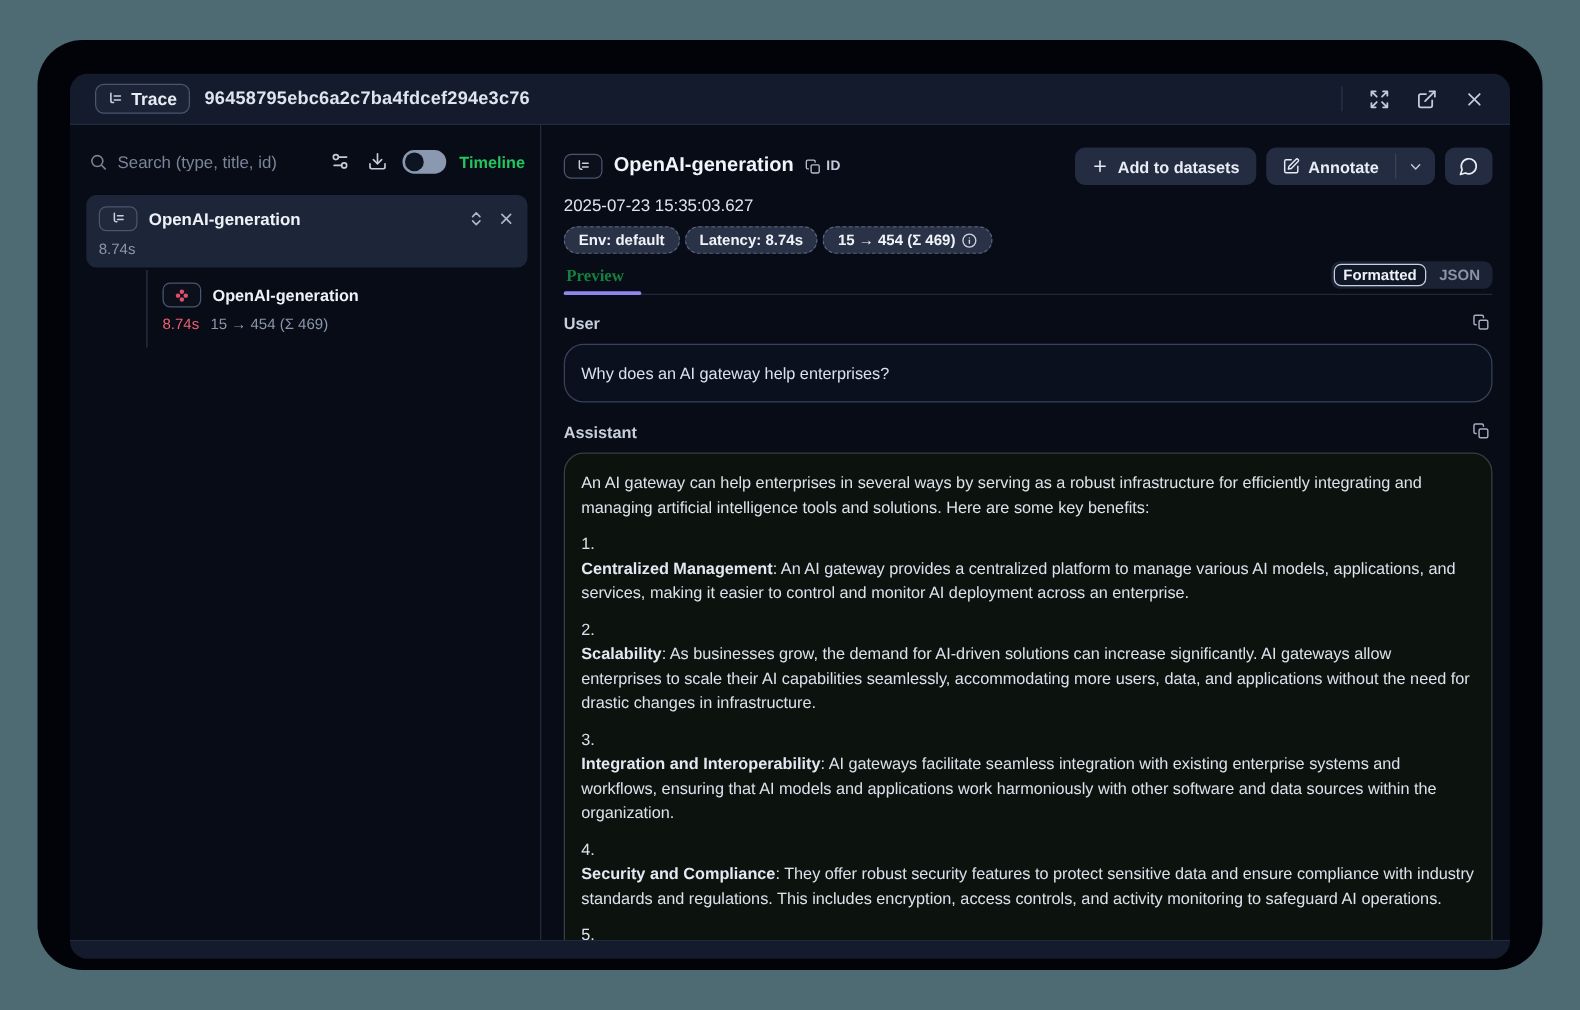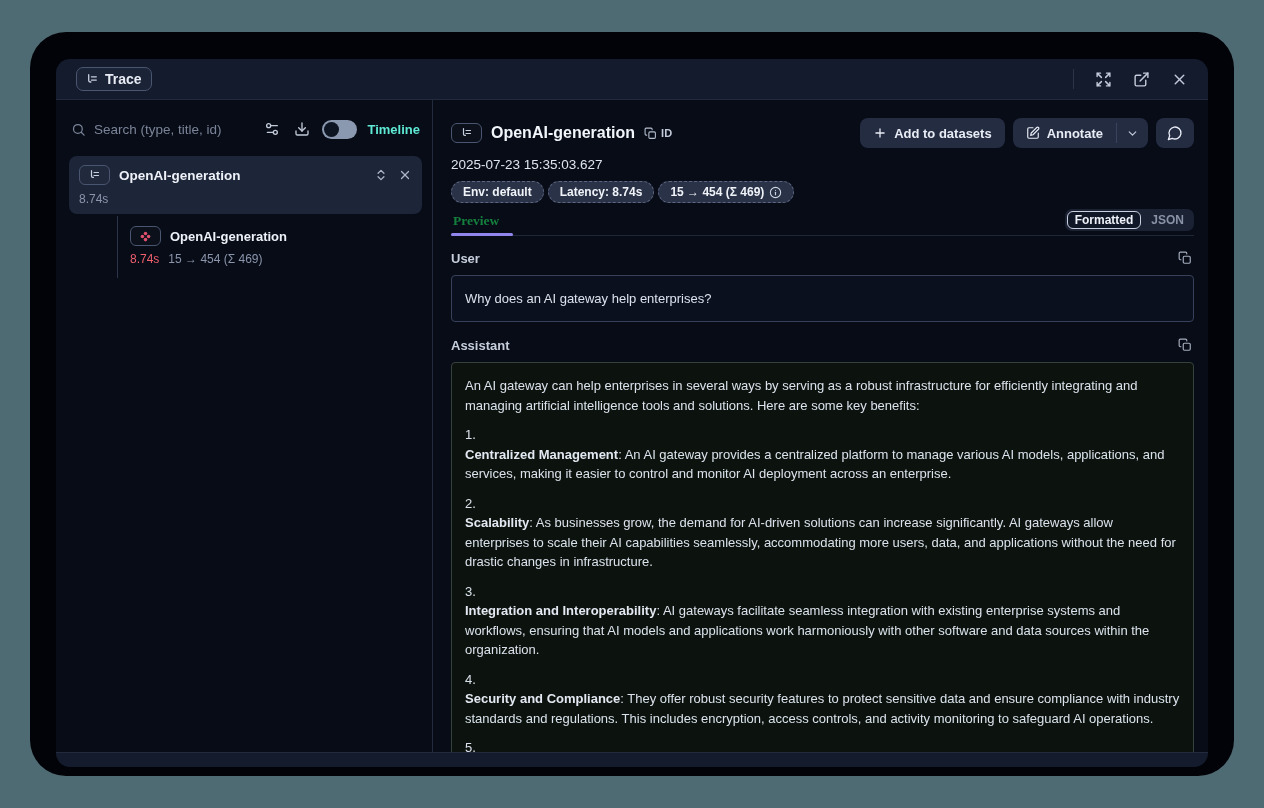--- a/index.html
+++ b/index.html
@@ -52,21 +52,21 @@
     flex:1; min-width:0; background:transparent; border:none; outline:none;
     color:#fde047; font-size:13.5px; font-family:"Liberation Sans", sans-serif;
   }
   .search-wrap input::placeholder { color:#7b8498; }
   .tool-ic { color:#c3cad9; }
   .toggle {
     width:35px; height:19px; border-radius:10px; background:#8b99b0;
     position:relative; flex:0 0 35px; cursor:pointer; border:none;
   }
   .toggle .knob { position:absolute; left:2px; top:2px; width:15px; height:15px; border-radius:50%; background:#0d1422; }
-  .timeline-label { color:#5eead4; font-size:13px; font-weight:700; }
+  .timeline-label { color:#22c55e; font-size:13px; font-weight:700; }
 
   .tree { position:relative; margin-top:10px; }
   .tree-root {
     background:#1d2539; border-radius:8px; padding:9px 10px 8px 10px; cursor:pointer;
   }
   .row1 { display:flex; align-items:center; gap:9px; }
   .mini-badge {
     width:31px; height:20px; border:1px solid #4a5570; border-radius:6px;
     display:flex; align-items:center; justify-content:center; color:#c9d1e0; flex:0 0 31px;
     background:rgba(255,255,255,0.02);
@@ -120,21 +120,21 @@
                 background:#1b2234; border-radius:7px; padding:2px; }
   .fmt-seg { border:none; background:transparent; cursor:pointer; font-family:"Liberation Sans", sans-serif;
              font-size:12px; font-weight:700; color:#8992a6; padding:2px 8px; border-radius:6px; }
   .fmt-seg.active { border:1px solid #c9d1de; color:#eef2f8; background:#101727; padding:1px 7px; }
 
   .section-head { display:flex; align-items:center; margin-top:12px; height:20px; }
   .section-title { color:#c7cfdd; font-size:13px; font-weight:700; }
   .copy-btn { margin-left:auto; background:none; border:none; cursor:pointer; color:#a6aebf; padding:2px; }
 
   .io-box {
-    margin-top:7px; border-radius:4px; padding:13px 13px;
+    margin-top:7px; border-radius:16px; padding:13px 13px;
     font-size:13px; line-height:19.5px; color:#dbe2ec;
   }
   .user-box { background:#0a101e; border:1px solid #39415a; height:47px; }
   .assistant-box { background:#0c130e; border:1px solid #36413c; min-height:600px; }
   .assistant-box p { margin-bottom:10px; }
   .assistant-box p:first-child { margin-bottom:10px; }
   .ai-item .num { display:block; }
   .ai-item strong { font-weight:700; color:#e3e9f2; }
   .asst-sec { margin-top:13px; }
   .asst-sec .section-head { margin-top:0; }
@@ -150,20 +150,21 @@
     <div class="trace-badge">
       <span>
         <svg width="13" height="13" viewBox="0 0 24 24" fill="none" stroke="currentColor" stroke-width="2.4" stroke-linecap="round" stroke-linejoin="round">
             <path d="M5 3v11c0 1.7 1 2.6 2.6 2.6H9"></path>
             <path d="M10 7h9"></path>
             <path d="M10 13h9"></path>
           </svg>
       </span>
       <span>Trace</span>
     </div>
+    <span class="trace-id">96458795ebc6a2c7ba4fdcef294e3c76</span>
     <div class="topbar-right">
       <div class="tb-divider"></div>
       <button class="icon-btn">
         <span>
             <svg width="17" height="17" viewBox="0 0 24 24" fill="none" stroke="currentColor" stroke-width="2" stroke-linecap="round" stroke-linejoin="round">
               <path d="m21 21-6-6m6 6v-4.8m0 4.8h-4.8"></path>
               <path d="M3 16.2V21m0 0h4.8M3 21l6-6"></path>
               <path d="M21 7.8V3m0 0h-4.8M21 3l-6 6"></path>
               <path d="M3 7.8V3m0 0h4.8M3 3l6 6"></path>
             </svg>

